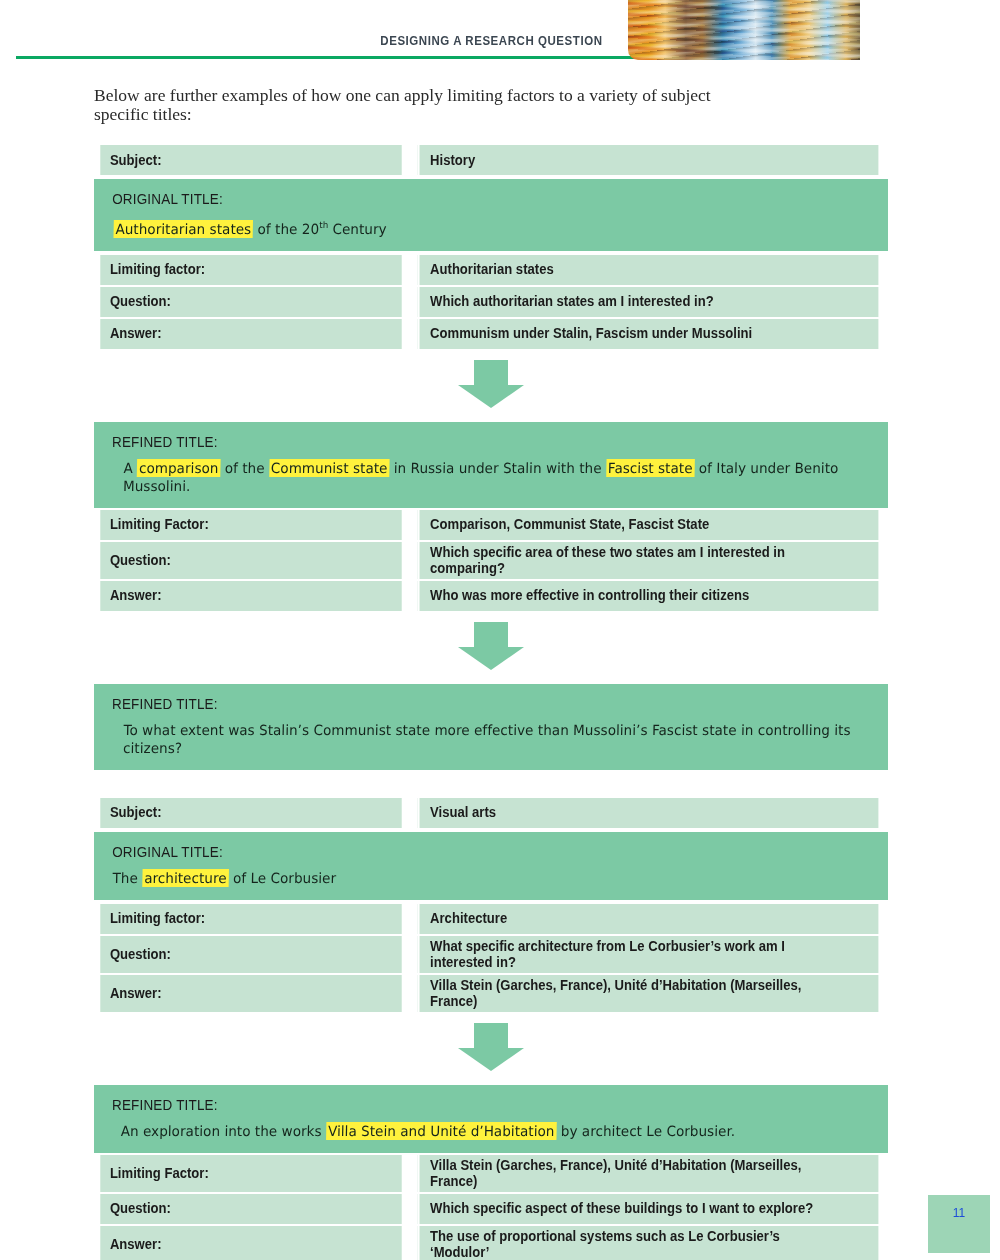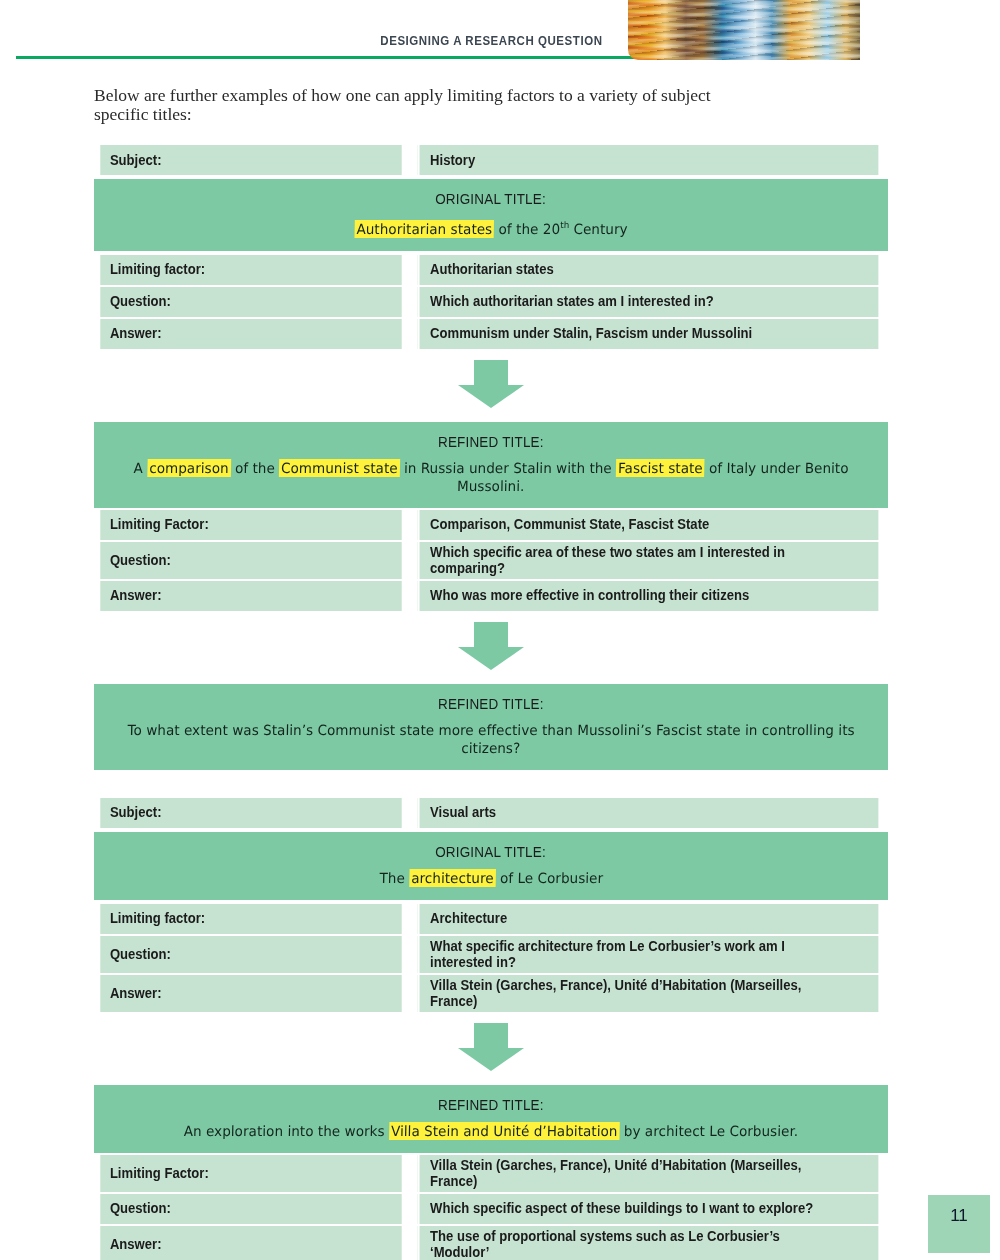--- a/index.html
+++ b/index.html
@@ -135,21 +135,21 @@
     padding-left: 11px;
   }
   .cell-txt { display: inline-block; transform: scaleX(0.94); transform-origin: left center; }
 
   
   .title-block {
     background: #7cc9a4;
     width: 100%;
     padding: 11px 14px 13px 14px;
     box-sizing: border-box;
-    text-align: center;
+    text-align: left;
     margin: 2px 13px 0 0;
   }
   .title-kicker {
     font-family: "Liberation Sans", sans-serif;
     font-size: 14.5px;
     font-weight: normal;
     letter-spacing: 0.2px;
     color: #1b1b1b;
     transform: scaleX(0.93);
     display: inline-block;
@@ -206,23 +206,23 @@
   .section-gap { height: 26px; }
 
   
   .page-number {
     position: absolute;
     right: 10px;
     bottom: 7px;
     width: 62px;
     height: 58px;
     background: #9dd5b6;
-    color: #0f172a;
-    font-family: "Liberation Sans", sans-serif;
-    font-size: 17px;
+    color: #1d4ed8;
+    font-family: "Liberation Sans", sans-serif;
+    font-size: 12px;
     display: flex;
     align-items: flex-start;
     justify-content: center;
     padding-top: 11px;
     box-sizing: border-box;
   }
 </style>
 </head>
 <body>
 

